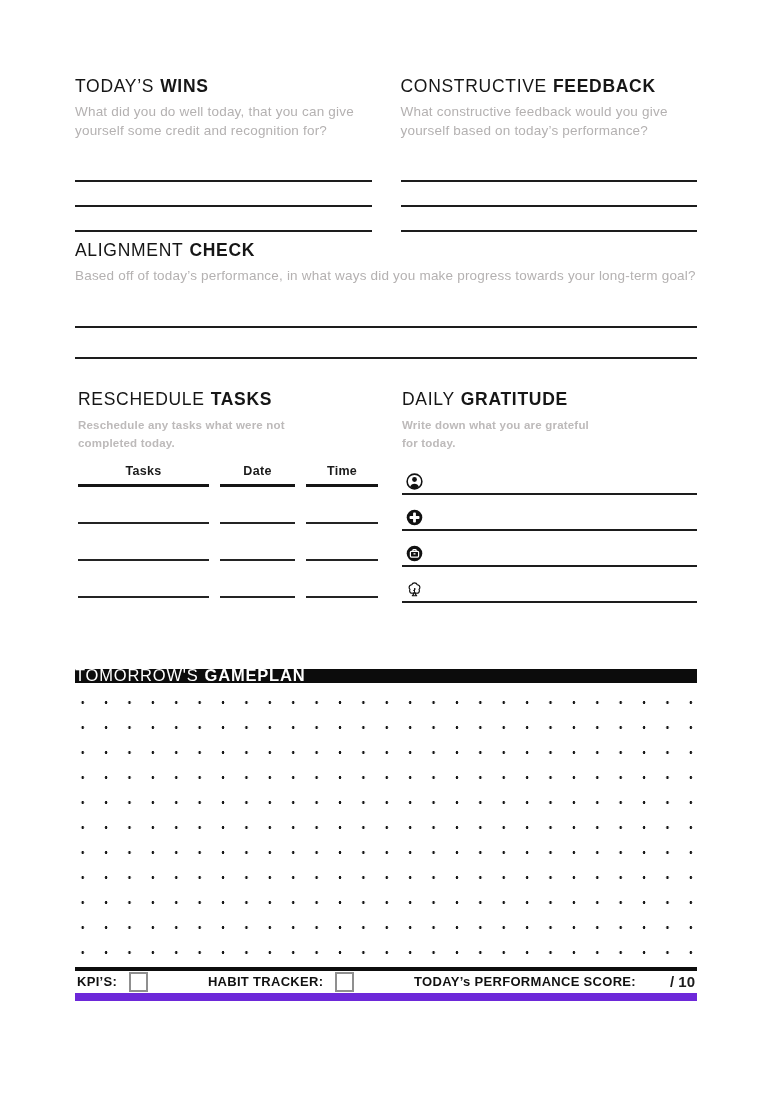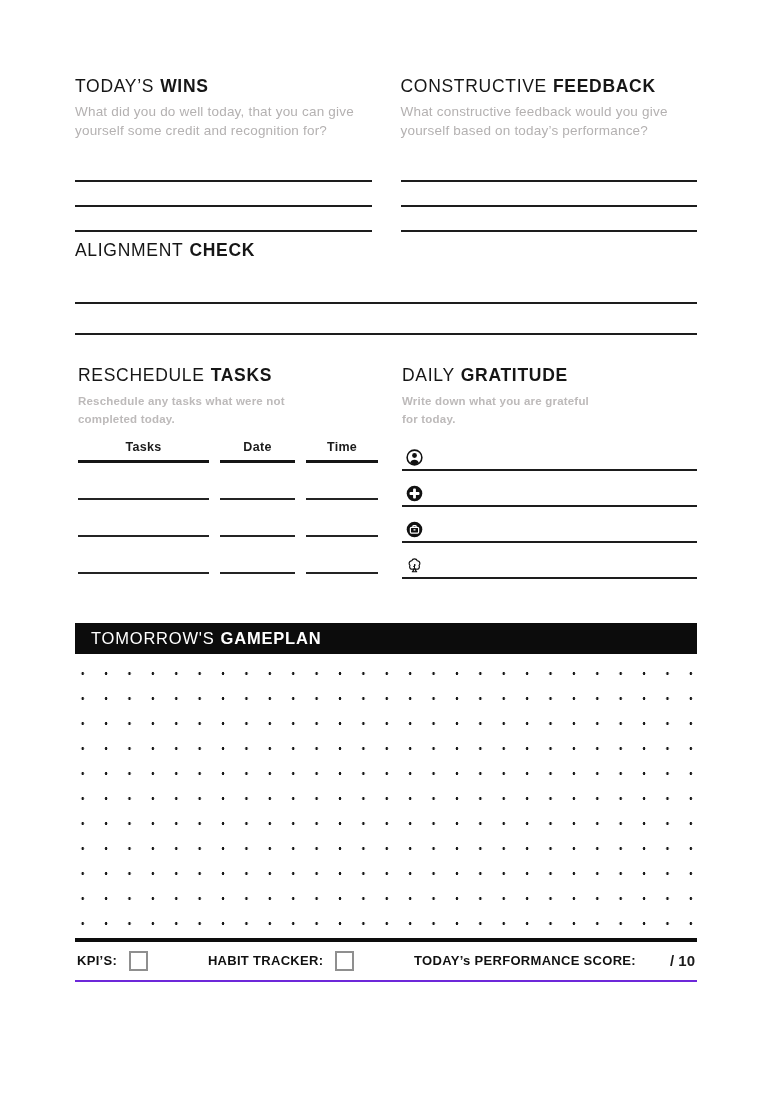--- a/index.html
+++ b/index.html
@@ -68,48 +68,48 @@
   .task-table .td { height: 37px; border-bottom: 2px solid #242424; }
 
   
   .gratitude-rows { margin-top: 9px; }
   .gratitude-row { height: 36px; border-bottom: 2px solid #1d1d1d; position: relative; }
   .gratitude-row .g-icon { position: absolute; left: 4px; bottom: 3px; width: 17px; height: 17px; }
   .g-icon svg { width: 17px; height: 17px; display: block; }
 
   
   .banner {
-    margin-top: 44px;
-    height: 31px;
+    margin-top: 66px;
+    height: 14px;
     background: #0c0c0c;
     color: #ffffff;
     display: flex; align-items: center; gap: 6px;
-    padding-left: 16px;
+    padding-left: 0;
     font-size: 16.5px;
     letter-spacing: 0.8px;
     font-weight: 400;
     white-space: nowrap;
   }
   .banner .bold { font-weight: 800; }
 
   
   .dot-grid {
     margin-top: 6px;
     height: 272px;
     background-image: radial-gradient(circle, #161616 1.35px, transparent 1.5px);
     background-size: 23.4px 25px;
     background-position: -4px 1px;
   }
 
   
   .footer-bar {
     margin-top: 6px;
     border-top: 4px solid #0d0d0d;
-    border-bottom: 2px solid #6d28d9;
-    height: 44px;
+    border-bottom: 8px solid #6d28d9;
+    height: 34px;
     display: flex; align-items: center; justify-content: space-between;
     padding: 0 2px;
   }
   .footer-group { display: flex; align-items: center; gap: 12px; }
   .footer-label {
     font-size: 13px; font-weight: 800; letter-spacing: 0.3px; color: #111;
     white-space: nowrap;
   }
   .checkbox {
     width: 19px; height: 20px;
@@ -148,20 +148,21 @@
         <div class="write-line"></div>
       </div>
     </div>
   </div>
 
   <div class="row-align">
     <h2 class="sec-title">
       <span>ALIGNMENT</span>
       <span class="bold">CHECK</span>
     </h2>
+    <div class="subtitle" style="max-width:640px">Based off of today’s performance, in what ways did you make progress towards your long-term goal?</div>
     <div class="write-lines" style="margin-top:12px">
       <div class="write-line tall"></div>
       <div class="write-line tall"></div>
     </div>
   </div>
 
   <div class="cols row-mid">
     <div class="col col-left">
       <h2 class="sec-title">
         <span>RESCHEDULE</span>

